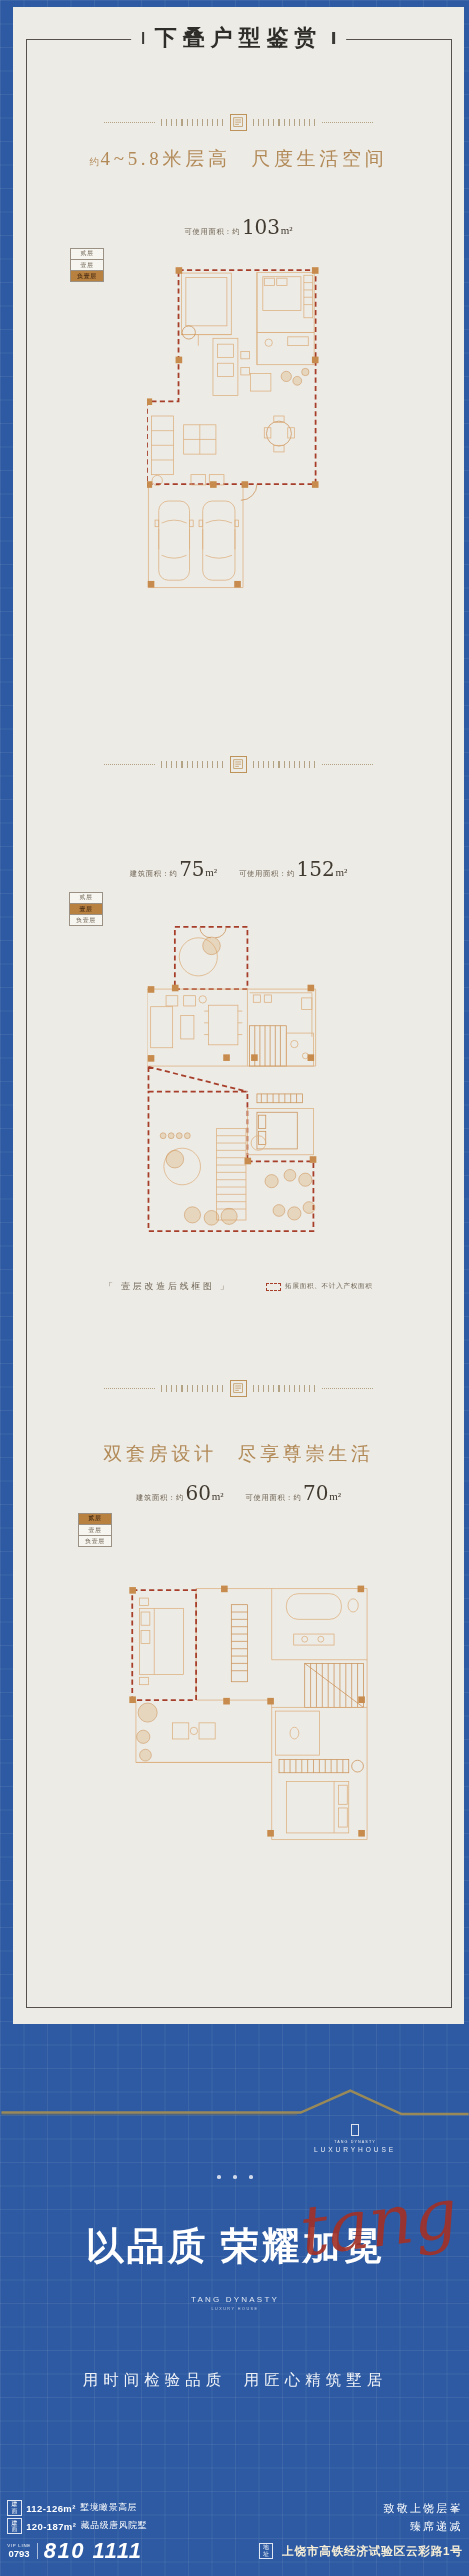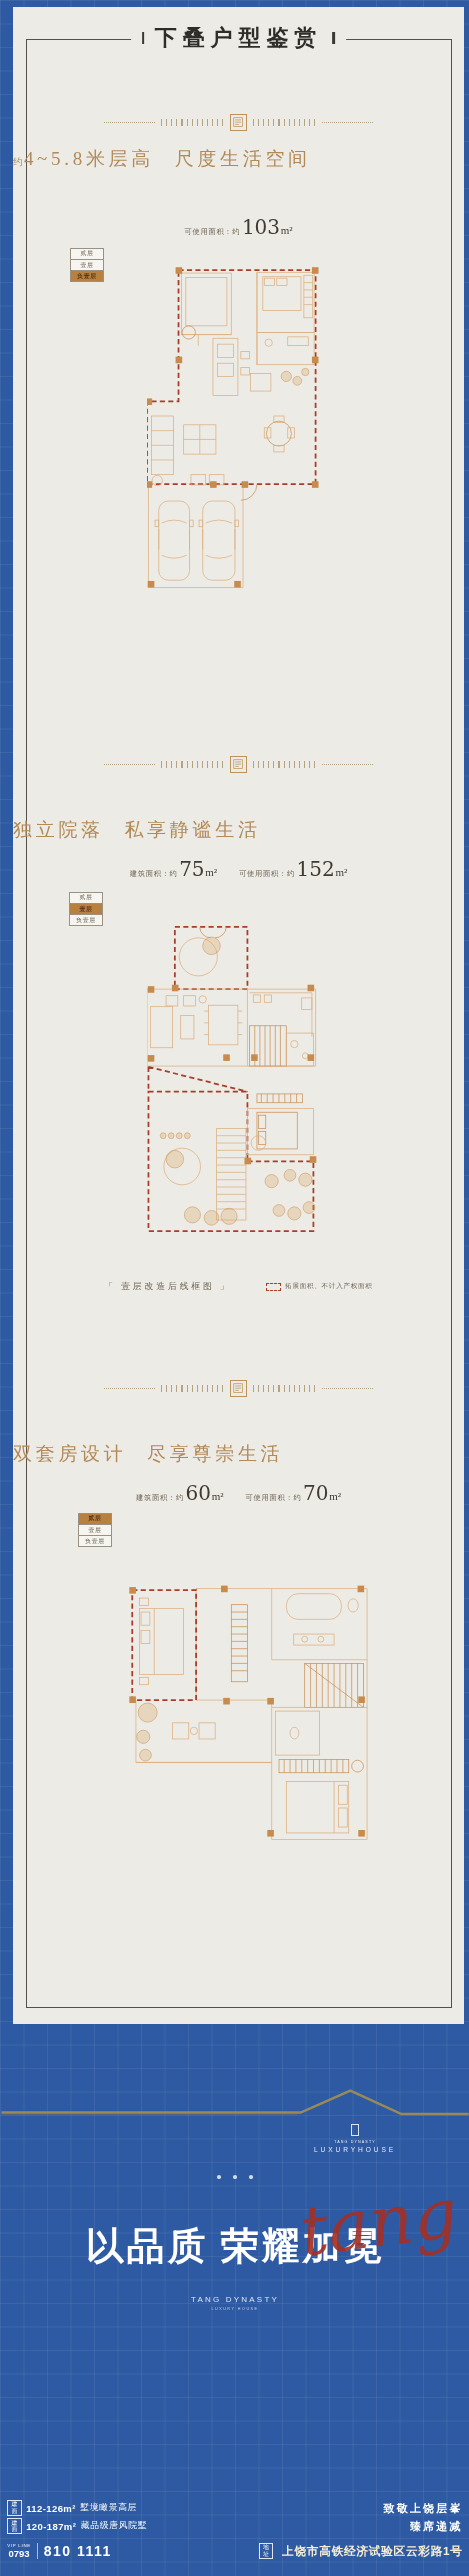--- a/index.html
+++ b/index.html
@@ -18,21 +18,21 @@
   .page-title h1{margin:0;font-size:22px;font-weight:600;color:#2f2d2a;letter-spacing:5.9px;white-space:nowrap;}
   .title-tick{width:2.2px;height:11.7px;background:#3a3835;}
   
   .divider{position:absolute;left:0;width:100%;height:17.6px;display:flex;align-items:center;justify-content:center;gap:5.9px;}
   .dot-run{width:51px;border-top:1.1px dotted #b3a284;}
   .tick-run{width:63px;height:6.6px;background:repeating-linear-gradient(90deg,#b3a284 0 1.1px,transparent 1.1px 5.1px);}
   .seal{width:14.7px;height:14.7px;border:0.7px solid #bd9359;display:flex;align-items:center;justify-content:center;}
   .seal svg{display:block}
   .d1{top:107px}.d2{top:749px}.d3{top:1373px}
   
-  .sec-title{position:absolute;left:0;width:100%;text-align:left;font-size:19px;color:#b28a58;
+  .sec-title{position:absolute;left:0;width:100%;text-align:center;font-size:19px;color:#b28a58;
     letter-spacing:3.7px;font-weight:500;white-space:nowrap;}
   .t-pre{font-size:9.5px;letter-spacing:0.7px;margin-right:0.7px;}
   .t-gap{display:inline-block;width:20.6px;}
   .st1{top:139px}.st2{top:810px}.st3{top:1434px}
   
   .metrics{position:absolute;left:0;width:100%;display:flex;justify-content:center;align-items:baseline;gap:22px;}
   .metric{display:flex;align-items:baseline;}
   .m-label{font-size:7.3px;color:#6e6354;letter-spacing:0.7px;}
   .m-value{font-family:"DejaVu Serif",serif;font-size:20px;color:#413a31;margin-left:1.5px;}
   .m-unit{font-size:11px;color:#413a31;margin-left:0.7px;}
@@ -81,27 +81,27 @@
   .slogan{position:absolute;left:0;top:2370px;width:100%;text-align:center;font-size:15.4px;letter-spacing:5.1px;
     color:#f0f3f8;white-space:nowrap;}
   .slogan .sp{display:inline-block;width:17.6px;}
   
   .footer{position:absolute;left:7.3px;right:7.3px;top:2500px;color:#fff;font-family:"Liberation Sans",sans-serif;}
   .f-line{display:flex;align-items:center;height:16px;margin-bottom:2.2px;}
   .ftag{width:9.5px;min-width:9.5px;border:0.7px solid rgba(255,255,255,.85);font-size:5.9px;line-height:6.6px;
     padding:0.7px 1.5px;text-align:center;word-break:break-all;margin-right:4.4px;}
   .f-spec{font-size:9.5px;font-weight:bold;letter-spacing:0.4px;margin-right:4.4px;}
   .f-desc{font-size:8.8px;letter-spacing:0.7px;}
-  .f-slogan{margin-left:auto;font-size:11px;font-weight:700;letter-spacing:2.2px;padding-left:20px;}
+  .f-slogan{margin-left:auto;font-size:11px;font-weight:400;letter-spacing:2.2px;padding-left:20px;}
   .f-bottom{display:flex;justify-content:space-between;margin-top:5.9px;}
   .f-phone{display:flex;align-items:center;}
   .vip{display:flex;flex-direction:column;align-items:center;margin-right:5.9px;border-right:0.7px solid rgba(255,255,255,.6);padding-right:5.9px;}
   .vip-top{font-size:4.4px;letter-spacing:0.7px;}
   .vip-num{font-size:9.5px;font-weight:bold;}
-  .phone-big{font-size:14px;font-weight:bold;letter-spacing:1.5px;line-height:22px;}
+  .phone-big{font-size:22px;font-weight:bold;letter-spacing:1.5px;line-height:22px;font-style:italic;}
   .f-addr{display:flex;align-items:center;gap:4.4px;}
   .f-addr .addr{font-size:11.7px;font-weight:bold;letter-spacing:0.7px;color:#f6eed6;}
 </style>
 </head>
 <body>
 
 <div class="page">
 
   <div class="card">
     <div class="card-border"></div>
@@ -230,23 +230,20 @@
             <rect x="1" y="1" width="12" height="12" fill="none" stroke="#bd9359"></rect>
             <line x1="3" y1="4" x2="11" y2="4" stroke="#bd9359"></line>
             <line x1="3" y1="7" x2="11" y2="7" stroke="#bd9359"></line>
             <line x1="3" y1="10" x2="8" y2="10" stroke="#bd9359"></line>
           </svg>
       </span>
       <span class="tick-run"></span>
       <span class="dot-run"></span>
     </div>
 
-    <div class="sec-title st2">
-      <span>独立院落</span><span class="t-gap"></span><span>私享静谧生活</span>
-    </div>
 
     <div class="metrics mt2">
       <div class="metric">
         <span class="m-label">建筑面积：约</span>
         <span class="m-value">75</span>
         <span class="m-unit">m²</span>
       </div>
       <div class="metric">
         <span class="m-label">可使用面积：约</span>
         <span class="m-value">152</span>
@@ -455,20 +452,23 @@
       <span></span>
     </div>
 
   <div class="headline">以品质 荣耀加冕</div>
   <div class="script">tang</div>
 
   <div class="brand">TANG DYNASTY</div>
   <div class="brand-sub">LUXURY HOUSE</div>
 
 
+  <div class="slogan">
+    <span>用时间检验品质</span><span class="sp"></span><span>用匠心精筑墅居</span>
+  </div>
 
   <div class="footer">
     <div class="f-line">
       <span class="ftag">建面</span>
       <span class="f-spec">112-126m²</span>
       <span class="f-desc">墅境瞰景高层</span>
       <span class="f-slogan">致敬上饶层峯</span>
     </div>
     <div class="f-line">
       <span class="ftag">建面</span>

